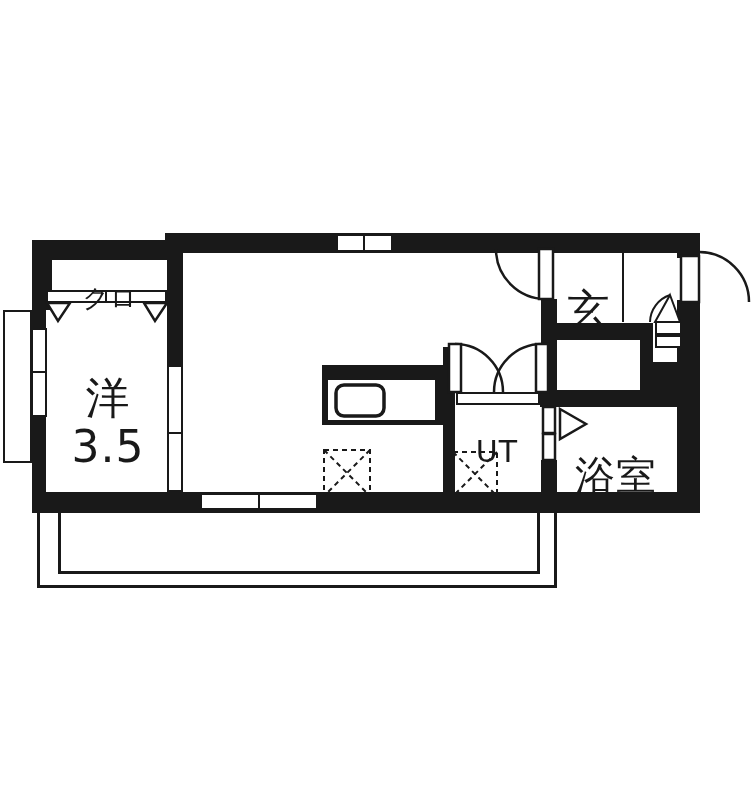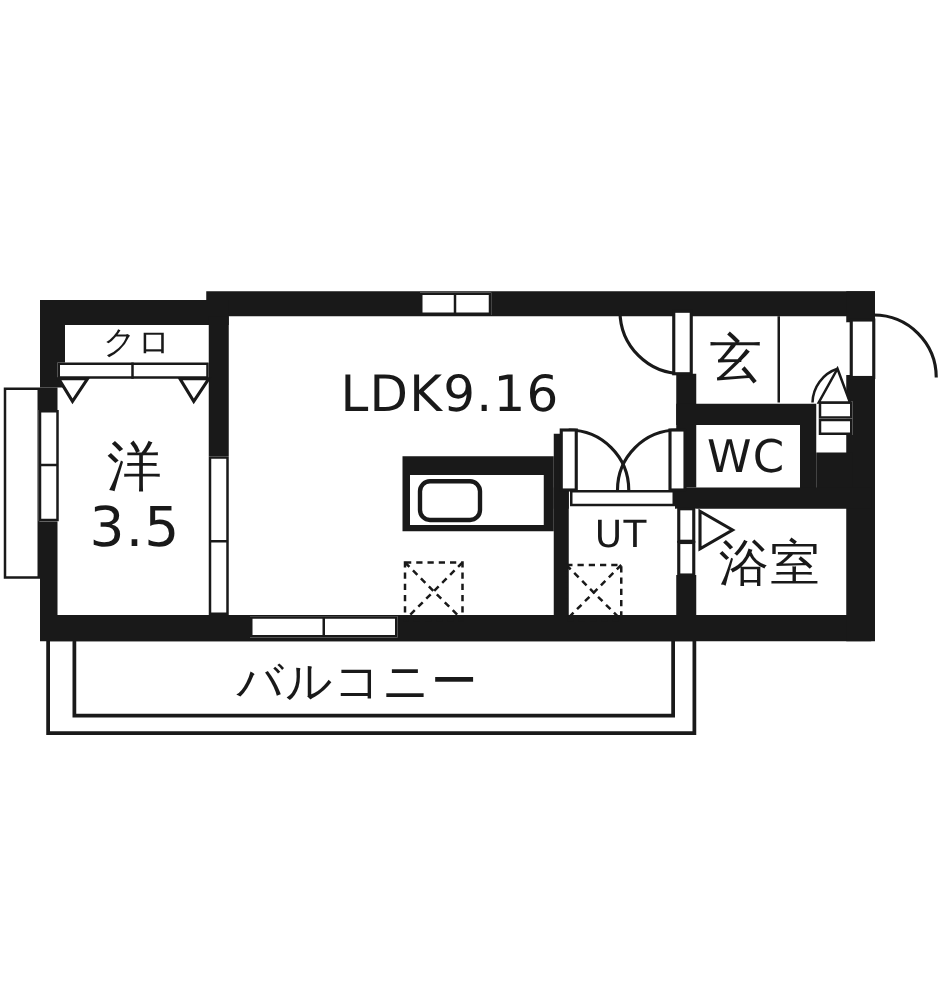--- a/index.html
+++ b/index.html
@@ -6,21 +6,21 @@
   .stage{
     position:relative;width:751px;height:800px;background:#fff;overflow:hidden;
     font-family:"DejaVu Sans","Liberation Sans",sans-serif;color:#191919;
   }
   .wall{position:absolute;background:#191919;}
   .openrect{position:absolute;background:#fff;border:2px solid #191919;box-sizing:border-box;}
   .thinrect{position:absolute;background:#fff;border:3px solid #191919;box-sizing:border-box;}
   .whitegap{position:absolute;background:#fff;}
   .label{
     position:absolute;transform:translate(-50%,-50%);white-space:nowrap;
-    color:#191919;text-align:center;line-height:1.12;letter-spacing:1px;
+    color:#191919;text-align:center;line-height:1.12;letter-spacing:1px;margin-top:24px;
   }
   svg.overlay{position:absolute;left:0;top:0;pointer-events:none;}
 </style>
 </head>
 <body>
 
 <div class="stage">
 
   <div class="openrect" style="left:3px;top:310px;width:29px;height:153px;"></div>
 
@@ -126,25 +126,22 @@
     <g stroke="#191919" stroke-width="2">
       <line x1="623" y1="253" x2="623" y2="322"></line>
       <line x1="106" y1="290" x2="106" y2="303"></line>
       <line x1="168" y1="433" x2="182" y2="433"></line>
       <line x1="364" y1="235" x2="364" y2="251"></line>
       <line x1="32" y1="372" x2="46" y2="372"></line>
       <line x1="259" y1="494" x2="259" y2="509"></line>
     </g>
   </svg>
 
-  <div class="label" style="left:360px;top:316px;font-size:40px;">LDK9.16</div>
   <div class="label" style="left:108px;top:398px;font-size:44px;">
     <div>洋</div>
     <div>3.5</div>
   </div>
   <div class="label" style="left:110px;top:275px;font-size:26px;">クロ</div>
   <div class="label" style="left:589px;top:286px;font-size:42px;">玄</div>
-  <div class="label" style="left:597px;top:367px;font-size:36px;">WC</div>
   <div class="label" style="left:497px;top:428px;font-size:30px;">UT</div>
   <div class="label" style="left:616px;top:451px;font-size:40px;">浴室</div>
-  <div class="label" style="left:286px;top:545px;font-size:37px;">バルコニー</div>
 
 </div>
 
 </body></html>

